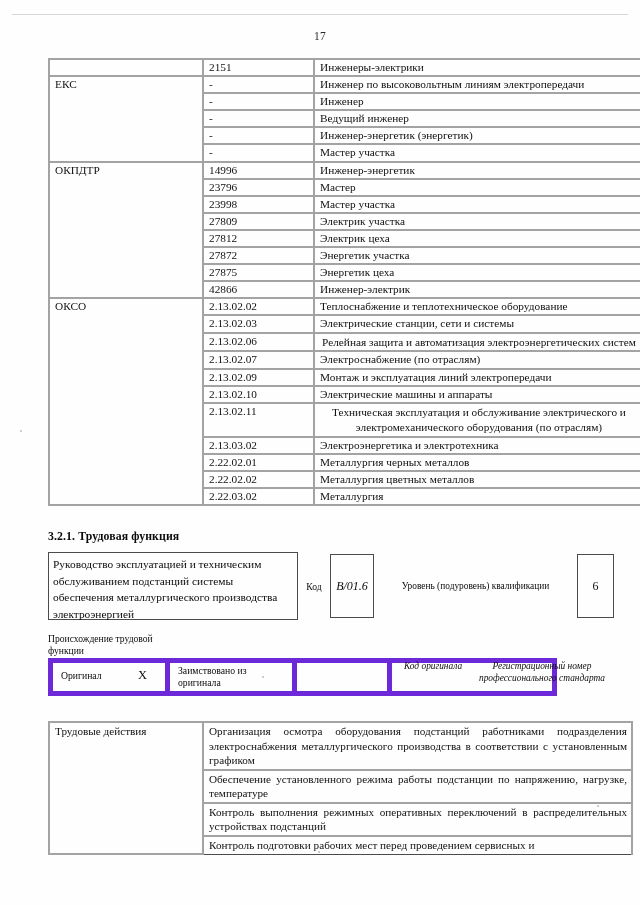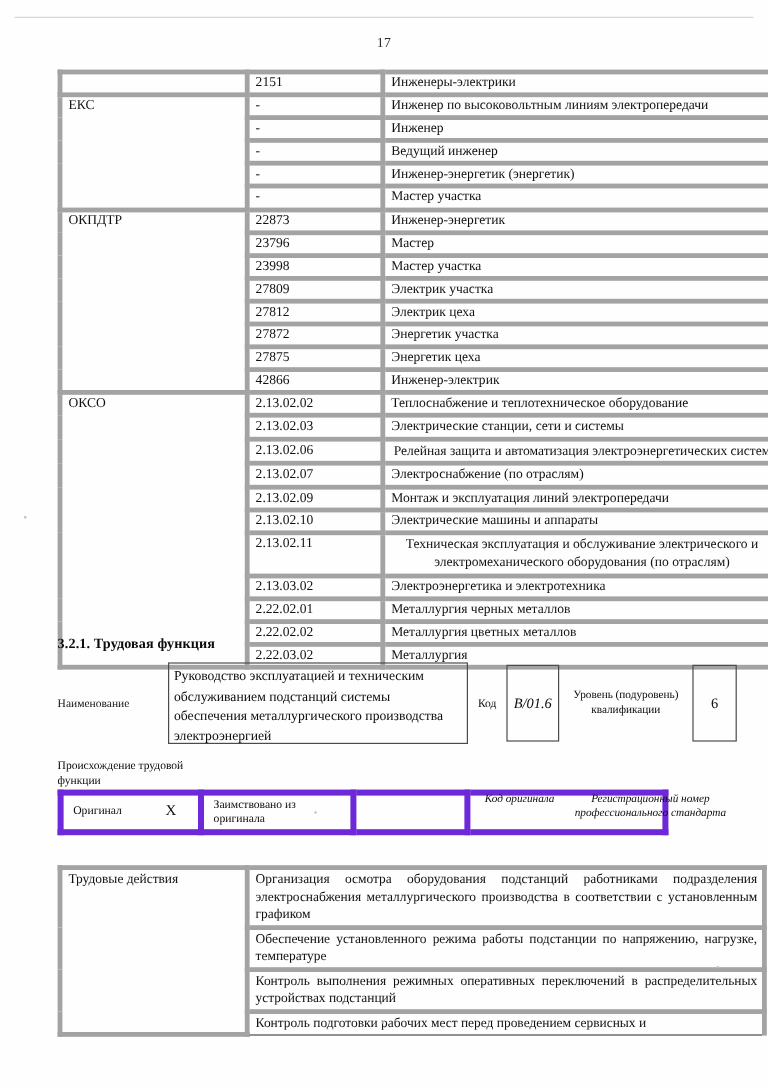--- a/index.html
+++ b/index.html
@@ -36,21 +36,21 @@
 
   
   table.doc {
     border-collapse: collapse;
     table-layout: fixed;
     font-size: 11.3px;
     line-height: 1.16;
     color: #111;
   }
   table.doc td {
-    border: 4px solid #a3a3a3;
+    border: 2px solid #a3a3a3;
     padding: 1px 4px 1px 5px;
     vertical-align: top;
     background: transparent;
   }
 
   
   .tbl-classifier {
     position: absolute;
     left: 48px;
     top: 58px;
@@ -284,21 +284,21 @@
         <tr>
           <td class="c-code">-</td>
           <td class="c-name">Инженер-энергетик (энергетик)</td>
         </tr>
         <tr>
           <td class="c-code">-</td>
           <td class="c-name">Мастер участка</td>
         </tr>
         <tr>
           <td class="c-group grp-cell" rowspan="8">ОКПДТР</td>
-          <td class="c-code">22873</td>
+          <td class="c-code">14996</td>
           <td class="c-name">Инженер-энергетик</td>
         </tr>
         <tr>
           <td class="c-code">23796</td>
           <td class="c-name">Мастер</td>
         </tr>
         <tr>
           <td class="c-code">23998</td>
           <td class="c-name">Мастер участка</td>
         </tr>
@@ -367,21 +367,20 @@
           <td class="c-code">2.22.03.02</td>
           <td class="c-name">Металлургия</td>
         </tr>
       </tbody>
   </table>
 
   <div class="section-heading">3.2.1. Трудовая функция</div>
 
   <div class="fn-block">
     <div class="fn-row">
-      <div class="fn-label">Наименование</div>
       <div class="fn-name-box">Руководство эксплуатацией и техническим обслуживанием подстанций системы обеспечения металлургического производства электроэнергией</div>
       <div class="fn-code-label">Код</div>
       <div class="fn-code-box">B/01.6</div>
       <div class="fn-level-label">Уровень (подуровень) квалификации</div>
       <div class="fn-level-box">6</div>
     </div>
   </div>
 
   <div class="origin-block">
     <div class="origin-row">

